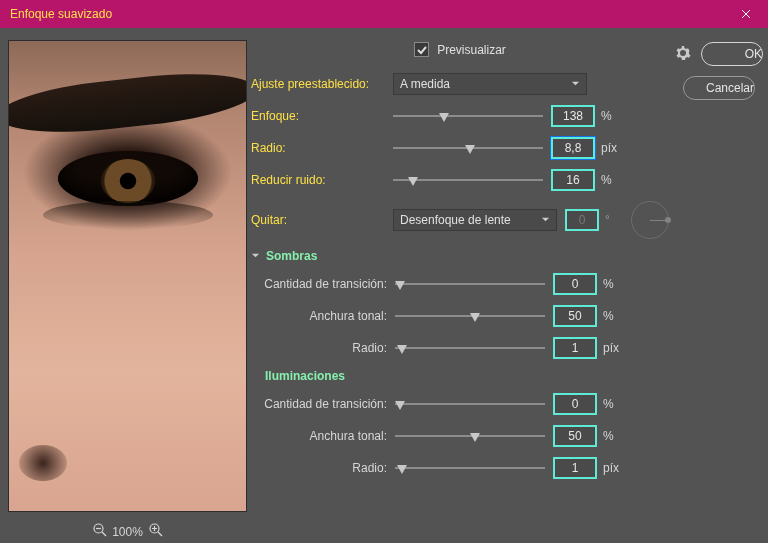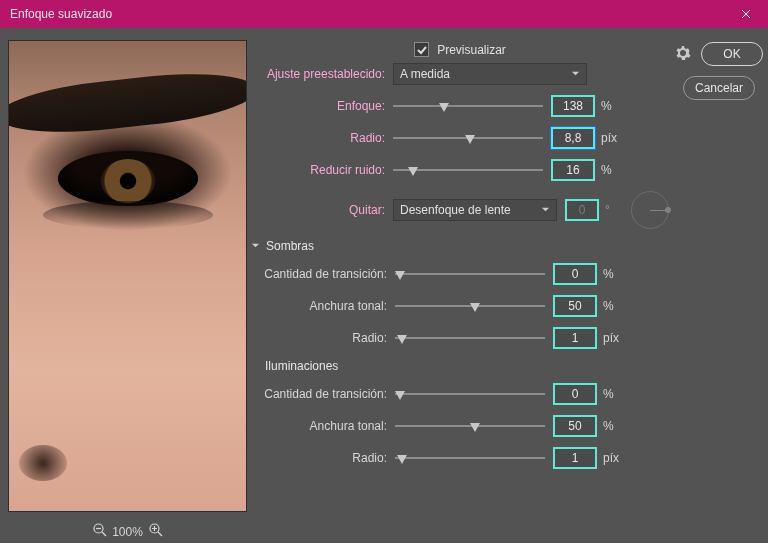--- a/index.html
+++ b/index.html
@@ -1,62 +1,62 @@
 <!DOCTYPE html>
 <html><head>
 <meta charset="utf-8">
 <style>
   html,body{margin:0;padding:0;background:#535353;font-family:"Segoe UI",Tahoma,sans-serif;font-size:12px;color:#e0e0e0}
   .window{width:768px;height:543px;background:#535353;display:flex;flex-direction:column}
-  .titlebar{height:28px;background:#b71569;display:flex;align-items:center;justify-content:space-between;padding:0 0 0 10px;color:#e5e5e5}
+  .titlebar{height:28px;background:#b71569;display:flex;align-items:center;justify-content:space-between;padding:0 0 0 10px;color:#fde047}
   .titlebar .title{font-size:12px}
   .titlebar .close{width:44px;height:28px;display:flex;align-items:center;justify-content:center;cursor:pointer}
   .titlebar .close svg{width:10px;height:10px;stroke:#fff;stroke-width:1}
   .body{flex:1;display:flex;padding:8px}
   .preview-col{width:255px;display:flex;flex-direction:column;align-items:center}
   .preview-img{width:237px;height:470px;border:1px solid #2d2d2d;margin-top:4px;position:relative;overflow:hidden;background:radial-gradient(ellipse 160px 90px at 50% 28%,#1a0d08 0%,#1a0d08 20%,transparent 65%),linear-gradient(180deg,#8d6a57 0%,#b28571 15%,#d6a48e 45%,#e3b49d 70%,#d9a590 100%)}
   .eye{position:absolute;top:110px;left:50%;transform:translateX(-50%);width:140px;height:55px;border-radius:50%;background:#120a06;box-shadow:inset 0 -10px 20px #000}
   .iris{position:absolute;top:118px;left:50%;transform:translateX(-50%);width:54px;height:44px;border-radius:50%;background:radial-gradient(circle,#000 0 22%,#6b4a28 25% 65%,#2a1a0c 70%)}
   .brow{position:absolute;top:38px;left:-12px;width:260px;height:48px;border-radius:50%/60%;background:linear-gradient(180deg,#2a1c14,#15100c);transform:rotate(-6deg)}
   .lowlid{position:absolute;top:160px;left:50%;transform:translateX(-50%);width:170px;height:28px;border-radius:50%;background:linear-gradient(180deg,rgba(20,12,8,0.55),transparent)}
   .nostril{position:absolute;bottom:30px;left:10px;width:48px;height:36px;border-radius:50%;background:radial-gradient(circle,#3a241c,transparent)}
   .zoombar{margin-top:10px;display:flex;align-items:center;}
   .zoombar .zicon{cursor:pointer}
   .zoombar .ztxt{min-width:40px;text-align:center;color:#d6d6d6}
   .zicon svg{width:16px;height:16px;fill:none;stroke:#d6d6d6;stroke-width:1.2}
   .ctrl-col{flex:1;padding:6px 6px 0 4px}
-  .toprow{display:flex;align-items:center;gap:8px;margin-bottom:6px}
+  .toprow{display:flex;align-items:center;gap:8px;margin-bottom:16px}
   .toprow .spacer{flex:1}
   .chk{width:13px;height:13px;background:#3a3a3a;border:1px solid #8a8a8a;display:inline-flex;align-items:center;justify-content:center}
   .chk svg{width:10px;height:10px;stroke:#ddd;stroke-width:2;fill:none}
   .row{display:flex;align-items:center;margin-bottom:10px}
-  .lbl{width:134px;text-align:right;padding-right:8px;color:#f9a8d4}
+  .lbl{width:134px;text-align:left;padding-right:8px;color:#fde047}
   .lbl2{width:124px;text-align:right;padding-right:8px;color:#d6d6d6}
   .select{flex:0 0 190px;height:20px;background:#4a4a4a;border:1px solid #3a3a3a;display:flex;align-items:center;justify-content:space-between;padding:0 6px;cursor:pointer}
   .select.wide{flex:0 0 180px}
   .select .chev svg{width:9px;height:9px;fill:#ccc}
   .slider{flex:0 0 150px;height:16px;position:relative;display:flex;align-items:center;margin-right:6px}
   .slider .track{height:2px;background:#8c8c8c;width:100%}
   .slider .thumb{position:absolute;top:5px;width:10px;height:9px;background:#c8c8c8;clip-path:polygon(50% 100%,0 0,100% 0)}
   .valbox{width:40px;height:18px;background:#4a4a4a;border:2px solid #5eead4;text-align:center;line-height:18px;color:#e6e6e6;margin-left:2px}
   .valbox.sel{outline:1px solid #1473e6}
   .valbox.dis{background:#4a4a4a;color:#7a7a7a}
   .unit{width:26px;padding-left:6px;color:#d6d6d6}
   .deg{width:20px;padding-left:6px;color:#9a9a9a}
   .anglewidget{width:36px;height:36px;border:1px solid #808080;border-radius:50%;margin-left:6px;position:relative;opacity:.55}
   .anglewidget::after{content:"";position:absolute;top:50%;left:50%;width:16px;height:1px;background:#aaa;transform-origin:0 0}
   .anglewidget .dot{position:absolute;top:50%;right:-3px;width:6px;height:6px;border-radius:50%;background:#aaa;transform:translateY(-50%)}
   .gear svg{width:16px;height:16px;fill:#c8c8c8}
   .btn-col{width:88px;padding:6px 8px 0 0;display:flex;flex-direction:column;gap:10px;align-items:center}
   .btn-col .brow1{display:flex;align-items:center;gap:10px;width:100%;justify-content:flex-end}
-  .btn{width:70px;height:22px;border:1px solid #999;border-radius:12px;display:flex;align-items:center;justify-content:center;cursor:pointer;color:#e4e4e4;background:#535353}
+  .btn{width:70px;height:22px;border:1px solid #999;border-radius:12px;display:flex;align-items:center;justify-content:flex-end;cursor:pointer;color:#e4e4e4;background:#535353}
   .btn.primary{border-color:#d6d6d6}
   .section-hdr{display:flex;align-items:center;gap:6px;margin:8px 0 10px 0}
   .section-hdr .chev svg{width:9px;height:9px;fill:#ccc}
-  .section-hdr .txt{font-weight:400;color:#e5e5e5}
+  .section-hdr .txt{font-weight:700;color:#86efac}
   .indent .lbl2{width:136px}
 </style>
 </head>
 <body>
 
 <div class="window">
   <div class="titlebar">
     <span class="title">Enfoque suavizado</span>
     <div class="close">
       <svg viewBox="0 0 10 10">

